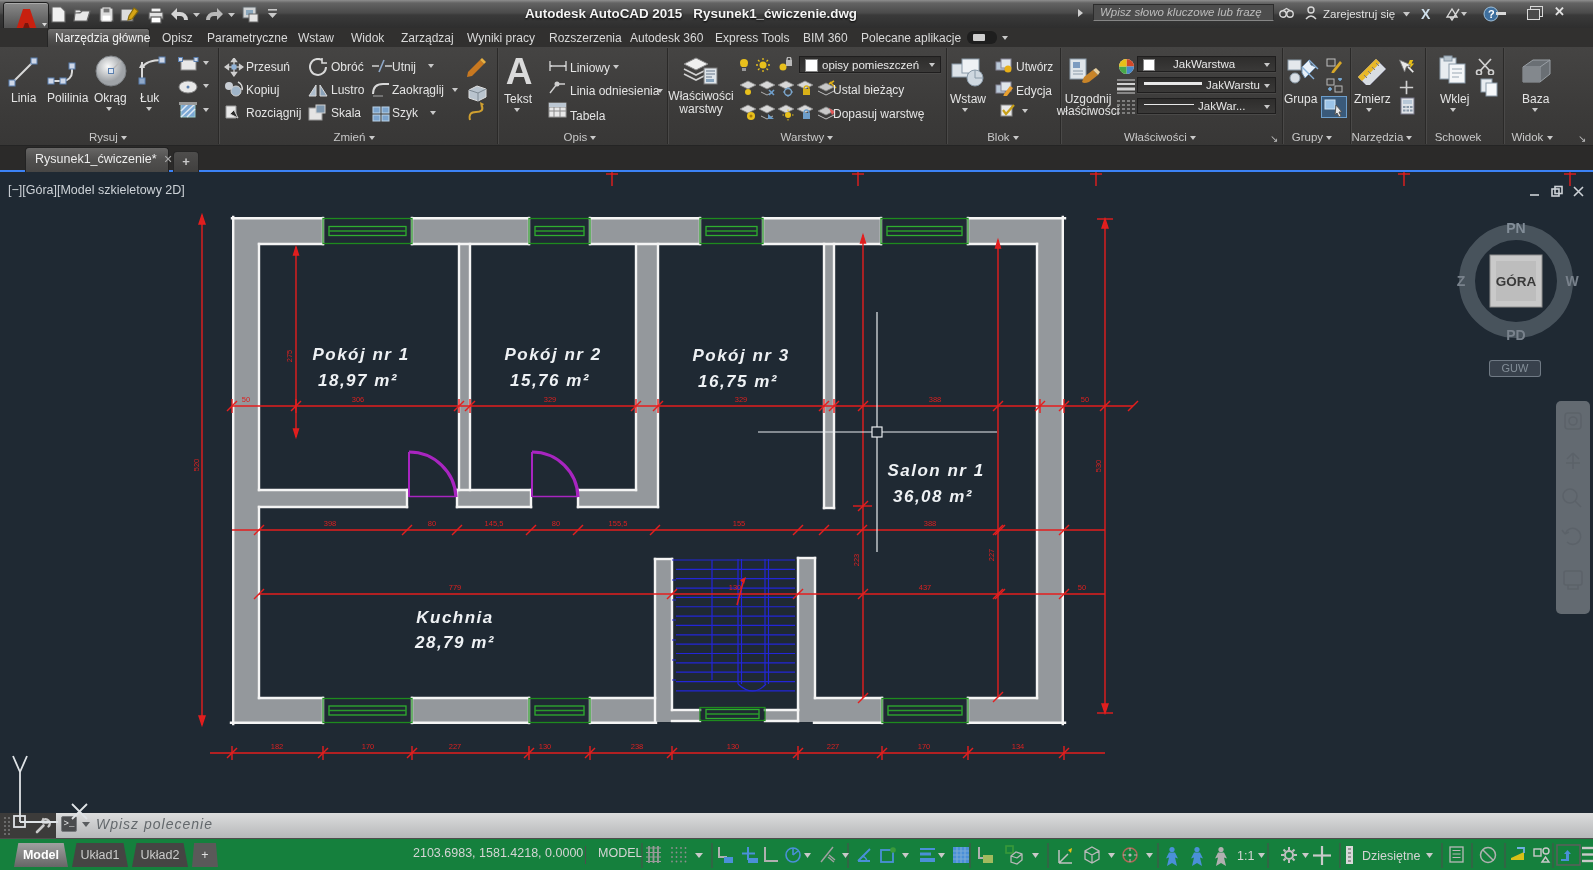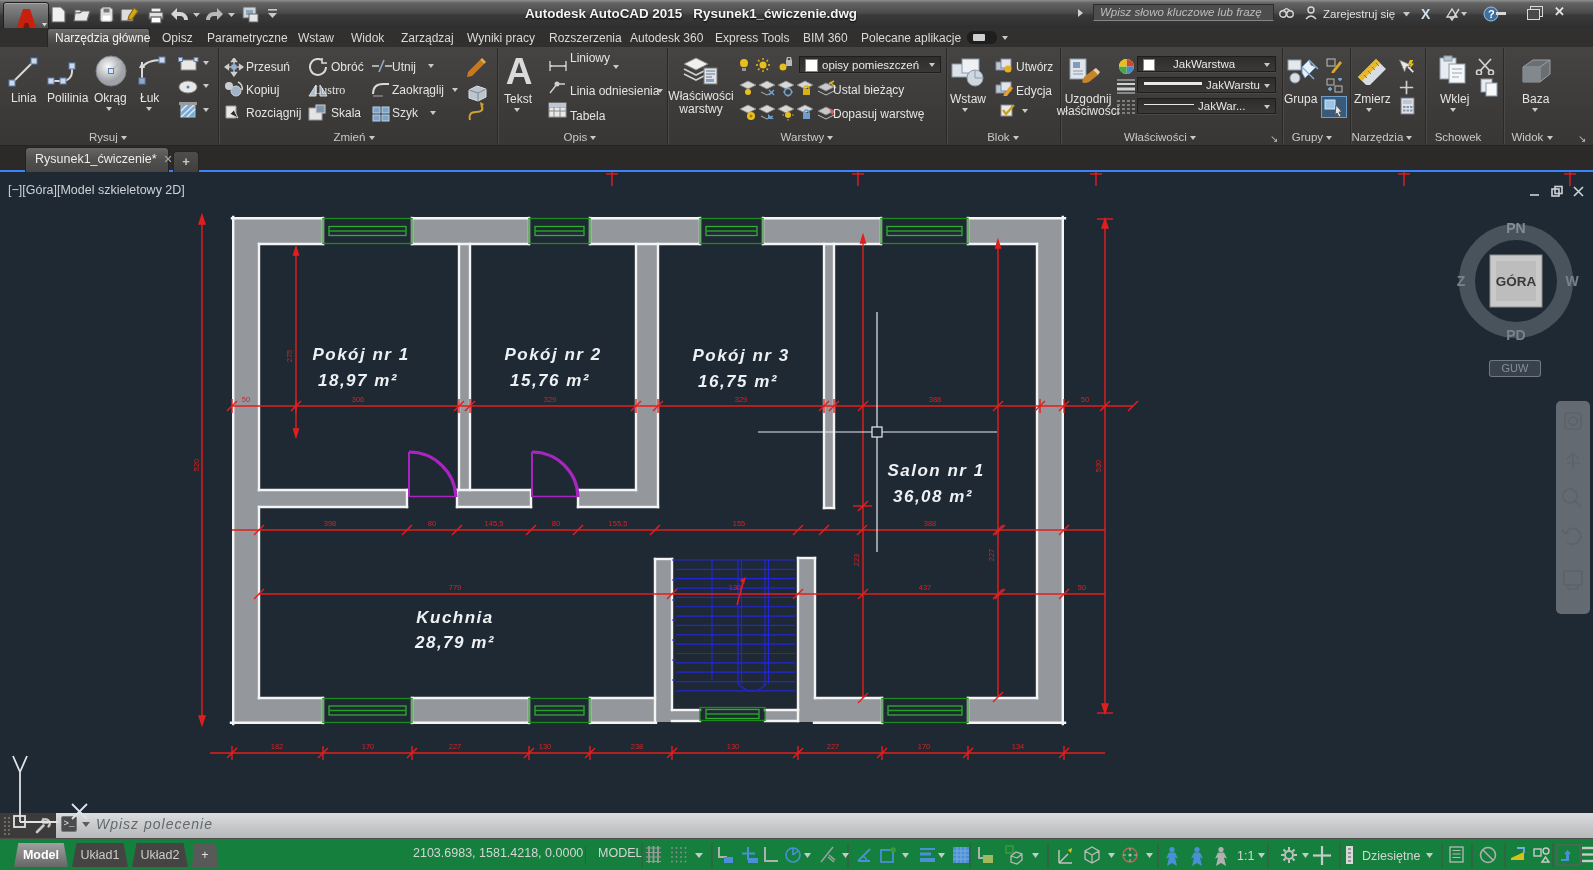--- a/index.html
+++ b/index.html
@@ -214,21 +214,21 @@
         <g>
           <path d="M2,38 l7,-11 0,11 z" fill="#aebecd" stroke="#d9d9d9"></path>
           <path d="M20,38 l-7,-11 0,11 z" fill="#8aa2b8" stroke="#d9d9d9"></path>
         </g>
         <g>
           <rect x="2" y="50" width="13" height="12" fill="#e4e4e4" stroke="#999"></rect>
           <rect x="9" y="47" width="9" height="8" fill="#7d96ad" stroke="#d0d0d0"></rect>
         </g>
       </svg>
 <div class="btxt" style="left:331px;top:13px;">Obróć</div>
-<div class="btxt" style="left:314px;top:36px;font-family:Liberation Serif, serif;">Lustro</div>
+<div class="btxt" style="left:331px;top:36px;">Lustro</div>
 <div class="btxt" style="left:331px;top:59px;">Skala</div>
 <svg class="abs" style="left:371px;top:11px" width="22" height="64" viewBox="0 0 22 64">
         <g stroke="#c9c9c9" stroke-width="1.6">
           <line x1="1" y1="8" x2="8" y2="8"></line>
           <line x1="14" y1="8" x2="21" y2="8"></line>
           <line x1="13" y1="2" x2="8" y2="14" stroke="#8fa8c8"></line>
         </g>
         <g>
           <path d="M2,36 q0,-10 10,-10 l6,0" fill="none" stroke="#d9d9d9" stroke-width="2"></path>
           <path d="M2,38 l10,0" stroke="#8a8a8a" stroke-width="1.4"></path>
@@ -272,21 +272,21 @@
         <g stroke="#cfcfcf" stroke-width="1.4" fill="none">
           <path d="M2,34 l7,-9 8,0"></path>
           <circle cx="9" cy="25" r="1.8" fill="#cfcfcf"></circle>
         </g>
         <g>
           <rect x="1" y="44" width="17" height="14" fill="#e8e8e8" stroke="#999"></rect>
           <path d="M1,48 l17,0 M1,52 l17,0 M6,44 l0,14 M12,44 l0,14" stroke="#8a8a8a"></path>
           <rect x="1" y="44" width="17" height="4" fill="#bcc7d2"></rect>
         </g>
       </svg>
-<div class="btxt" style="left:570px;top:4px;">Liniowy</div>
+<div class="btxt" style="left:570px;top:14px;">Liniowy</div>
       <span class="arr abs" style="left:613px;top:18px;"></span>
 <div class="btxt" style="left:570px;top:37px;">Linia odniesienia</div>
       <span class="arr abs" style="left:657px;top:42px;"></span>
 <div class="btxt" style="left:570px;top:62px;">Tabela</div>
 
 <svg class="abs" style="left:682px;top:9px" width="36" height="30" viewBox="0 0 36 30">
         <g>
           <path d="M2,8 l12,-6 12,6 -12,6 z" fill="#f0f0f0" stroke="#888"></path>
           <path d="M2,13 l12,6 12,-6" fill="none" stroke="#d0d0d0" stroke-width="1.6"></path>
           <path d="M2,18 l12,6 12,-6" fill="none" stroke="#d0d0d0" stroke-width="1.6"></path>

